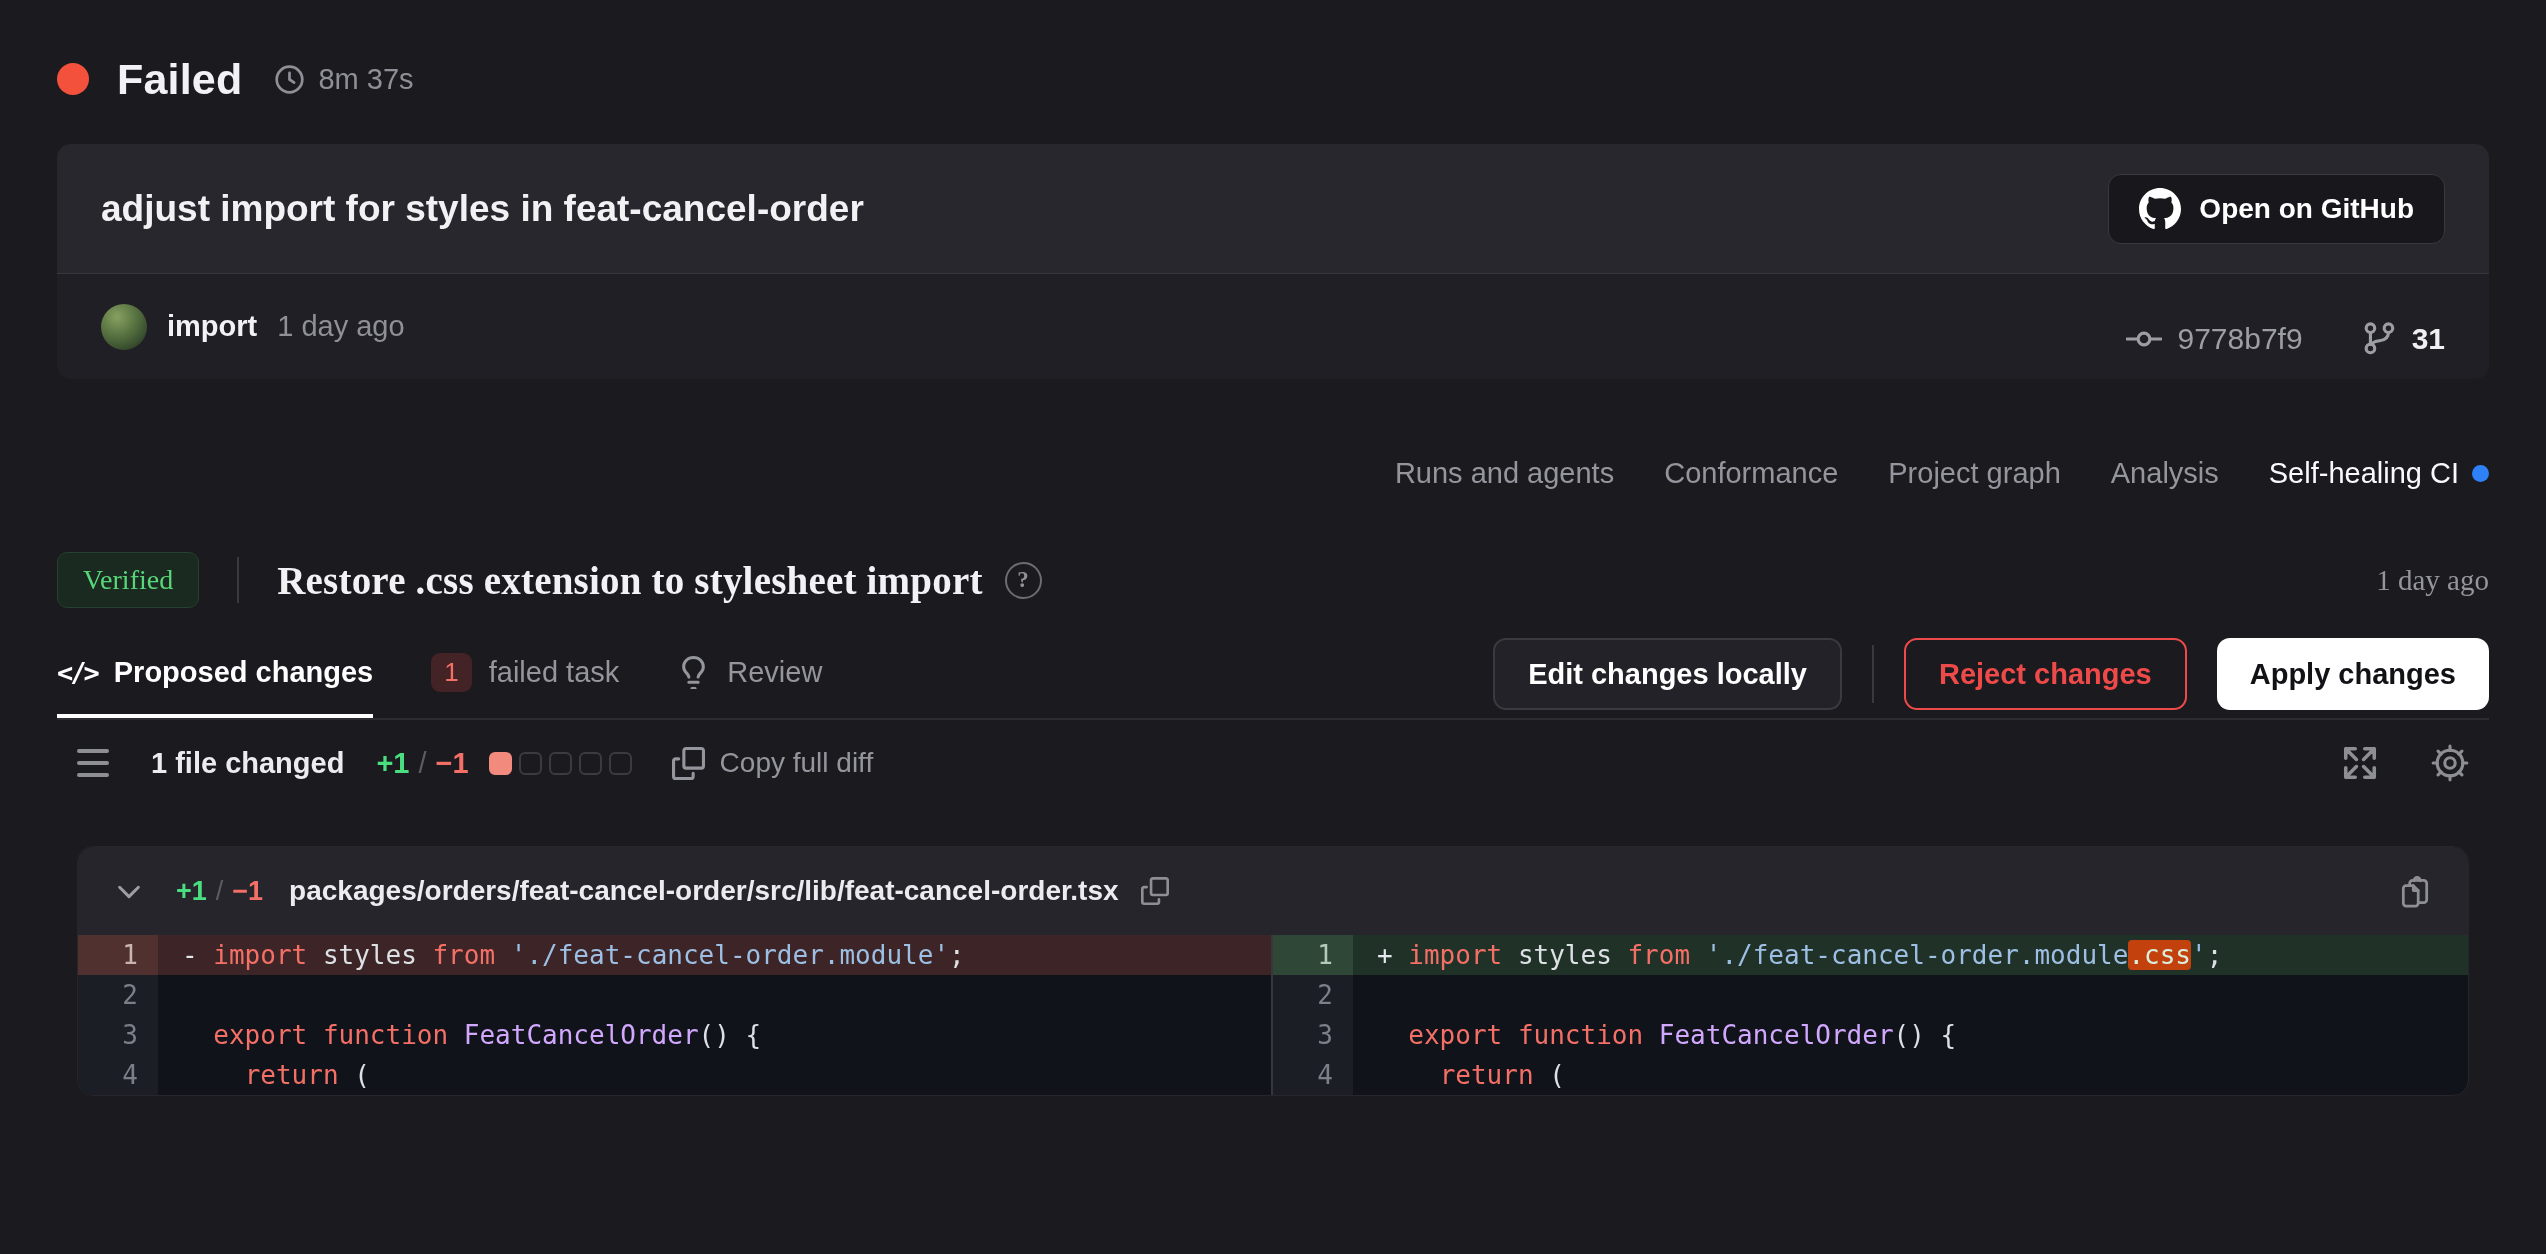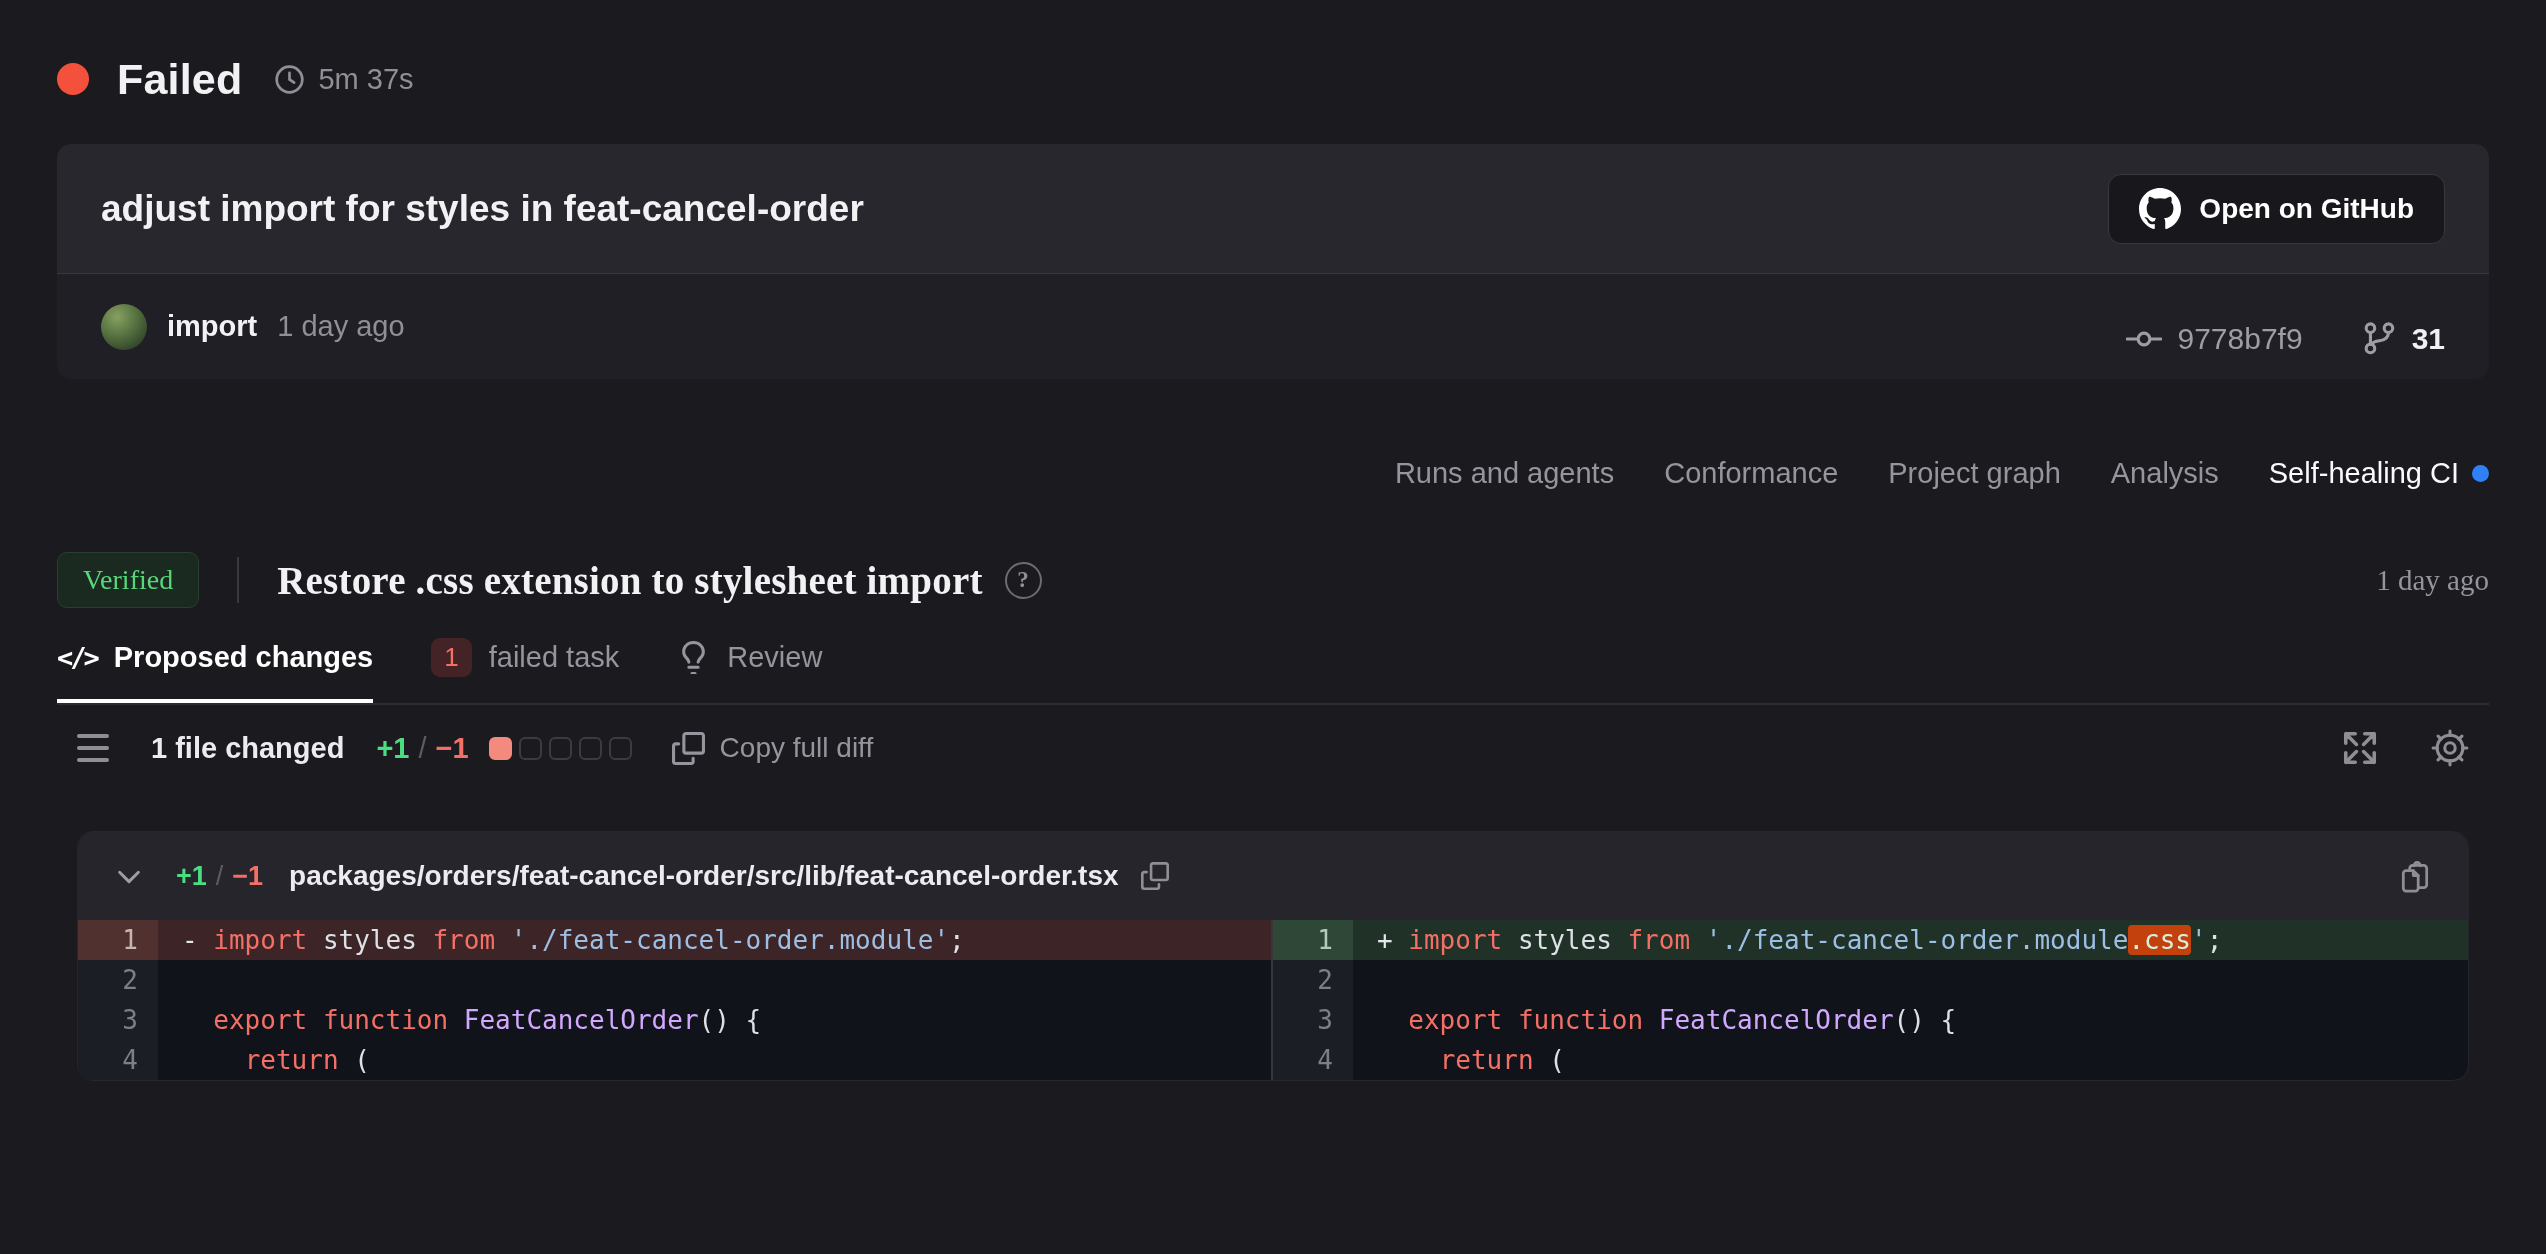--- a/index.html
+++ b/index.html
@@ -117,21 +117,21 @@
 <body>
 
 <div class="status-row">
   <span class="status-dot"></span>
   <span class="status-label">Failed</span>
   <span class="status-meta">
     <svg width="31" height="31" viewBox="0 0 16 16" fill="none" stroke="#8f8f97" stroke-width="1.4">
       <circle cx="8" cy="8" r="6.6"></circle>
         <path d="M8 4.6V8l2.4 1.6" stroke-linecap="round"></path>
     </svg>
-    <span class="dur">5m 37s</span>
+    <span class="dur">8m 37s</span>
   </span>
 </div>
 
 <div class="commit-card">
   <div class="card-top">
     <div class="commit-title">adjust import for styles in feat-cancel-order</div>
     <button class="gh-btn">
       <svg width="42" height="42" viewBox="0 0 16 16" fill="#ffffff">
         <path d="M8 0C3.58 0 0 3.58 0 8c0 3.54 2.29 6.53 5.47 7.59.4.07.55-.17.55-.38 0-.19-.01-.82-.01-1.49-2.01.37-2.53-.49-2.69-.94-.09-.23-.48-.94-.82-1.13-.28-.15-.68-.52-.01-.53.63-.01 1.08.58 1.23.82.72 1.21 1.87.87 2.33.66.07-.52.28-.87.51-1.07-1.78-.2-3.64-.89-3.64-3.95 0-.87.31-1.59.82-2.15-.08-.2-.36-1.02.08-2.12 0 0 .67-.21 2.2.82.64-.18 1.32-.27 2-.27s1.36.09 2 .27c1.53-1.04 2.2-.82 2.2-.82.44 1.1.16 1.92.08 2.12.51.56.82 1.27.82 2.15 0 3.07-1.87 3.75-3.65 3.95.29.25.54.73.54 1.48 0 1.07-.01 1.93-.01 2.2 0 .21.15.46.55.38A8.01 8.01 0 0 0 16 8c0-4.42-3.58-8-8-8Z"></path>
       </svg>
@@ -201,20 +201,26 @@
     <div class="tab">
       <span class="fail-badge">1</span>
       <span>failed task</span>
     </div>
     <div class="tab">
       <svg width="33" height="33" viewBox="0 0 16 16" fill="#95959d">
         <path d="M8 1.5c-2.363 0-4 1.69-4 3.75 0 .984.424 1.625.984 2.304l.214.253c.223.264.47.556.673.848.284.411.537.896.621 1.49a.75.75 0 0 1-1.484.211c-.04-.282-.163-.547-.37-.847a8.456 8.456 0 0 0-.542-.68c-.084-.1-.173-.205-.268-.32C3.201 7.75 2.5 6.766 2.5 5.25 2.5 2.31 4.863 0 8 0s5.5 2.31 5.5 5.25c0 1.516-.701 2.5-1.328 3.259-.095.115-.184.22-.268.319-.207.245-.383.453-.541.681-.208.3-.33.565-.37.847a.751.751 0 0 1-1.485-.212c.084-.593.337-1.078.621-1.489.203-.292.45-.584.673-.848.075-.088.147-.173.213-.253.561-.679.985-1.32.985-2.304 0-2.06-1.637-3.75-4-3.75ZM5.75 12h4.5a.75.75 0 0 1 0 1.5h-4.5a.75.75 0 0 1 0-1.5Zm.75 3.75a.75.75 0 0 1 .75-.75h1.5a.75.75 0 0 1 0 1.5h-1.5a.75.75 0 0 1-.75-.75Z"></path>
       </svg>
       <span>Review</span>
     </div>
+  </div>
+  <div class="actions">
+    <button class="btn btn-edit">Edit changes locally</button>
+    <span class="actions-sep"></span>
+    <button class="btn btn-reject">Reject changes</button>
+    <button class="btn btn-apply">Apply changes</button>
   </div>
 </div>
 
 <div class="diff-section">
   <div class="diff-toolbar">
     <span class="hamburger">
         <i></i>
         <i></i>
         <i></i>
       </span>

